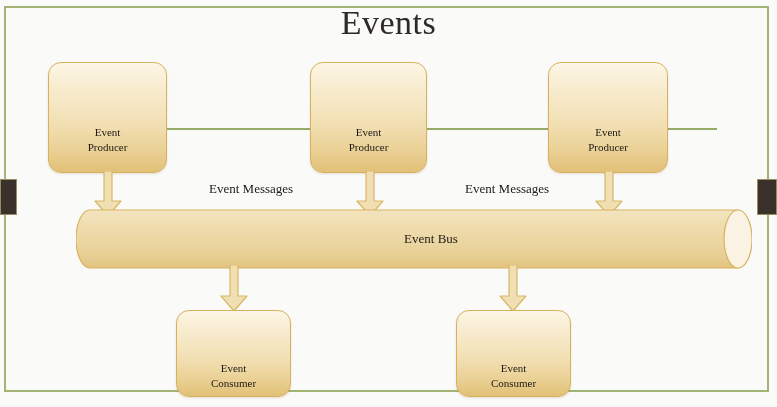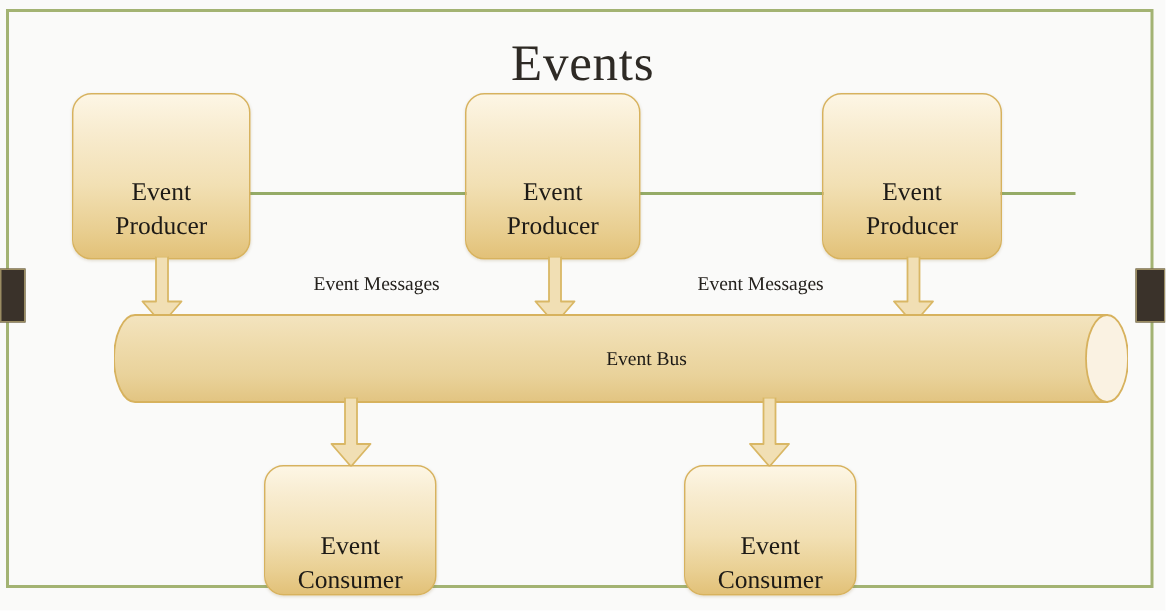--- a/index.html
+++ b/index.html
@@ -29,21 +29,21 @@
     border: 2px solid #a3b373;
     box-sizing: border-box;
     background: transparent;
     pointer-events: none;
   }
 
   
   .title {
     position: absolute;
     left: 0;
-    top: 24px;
+    top: 4px;
     width: 777px;
     text-align: center;
     font-family: "Liberation Serif", serif;
     font-size: 34px;
     font-weight: 400;
     color: #2e2a25;
     letter-spacing: 0.5px;
   }
 
   
@@ -65,21 +65,21 @@
                  #f2e0b4 55%,
                  #e9cf92 82%,
                  #e2c178 100%);
     display: flex;
     align-items: center;
     justify-content: center;
     box-shadow: 0 1px 2px rgba(120,95,40,0.18);
   }
   .node .node-label {
     font-family: "Liberation Serif", serif;
-    font-size: 17px;
+    font-size: 11px;
     line-height: 1.35;
     color: #1d1a16;
     text-align: center;
     white-space: pre-line;
     margin-top: 44px;
   }
 
   
   .block-arrow {
     position: absolute;

